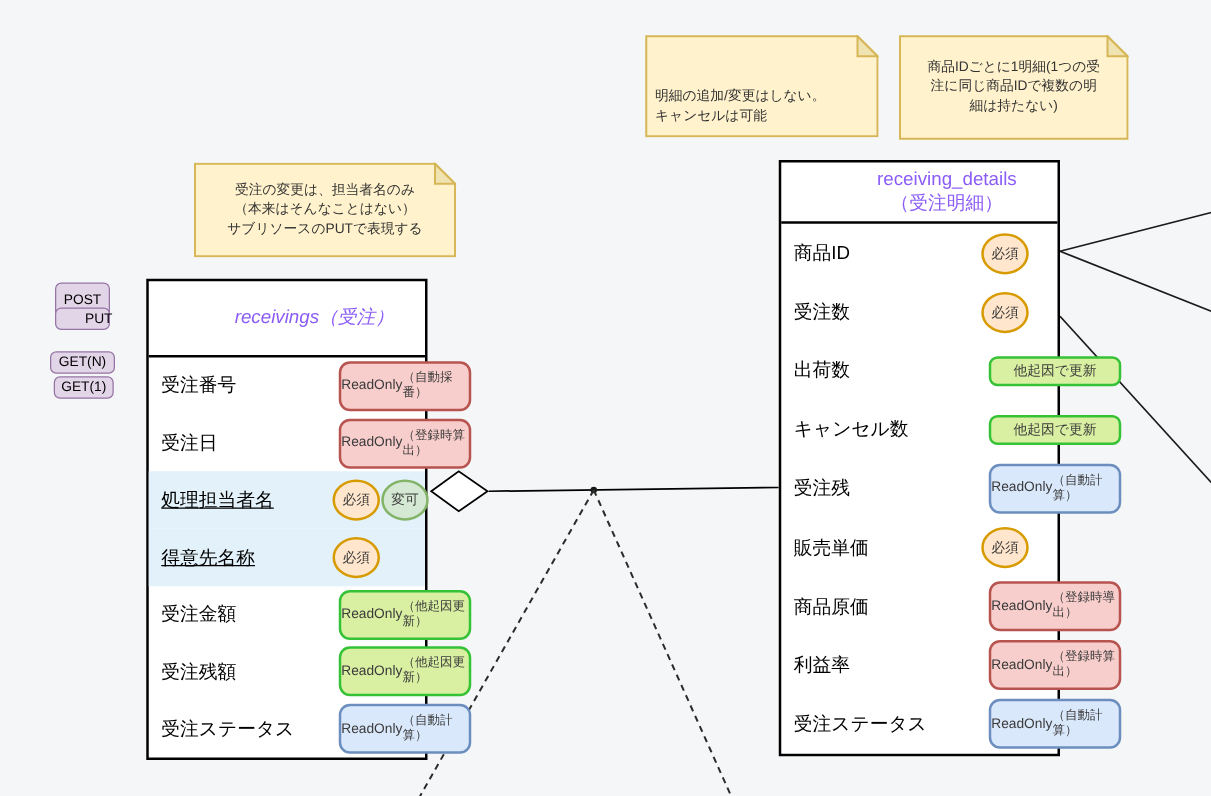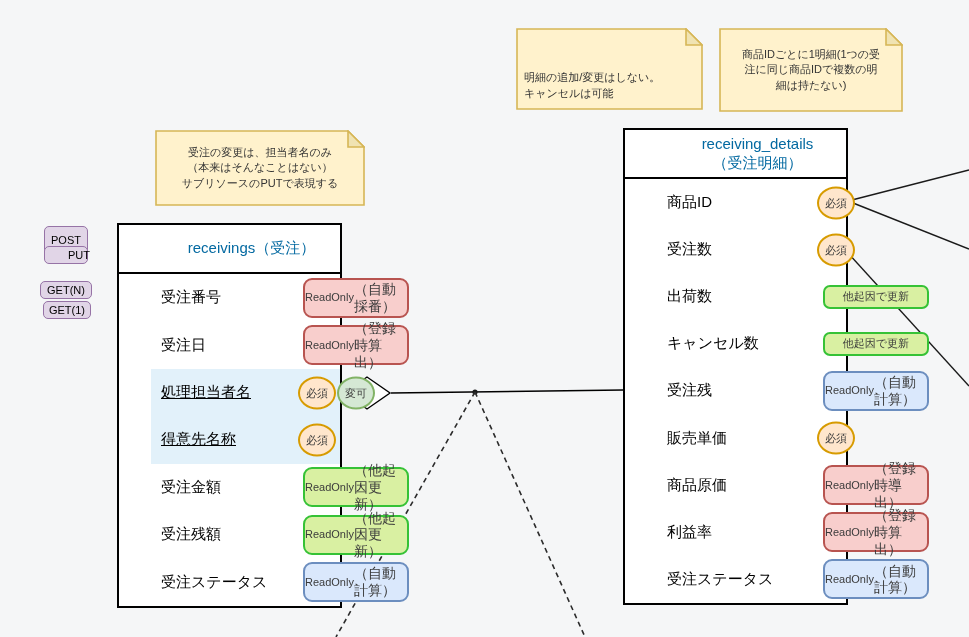--- a/index.html
+++ b/index.html
@@ -5,32 +5,32 @@
   * { margin:0; padding:0; box-sizing:border-box; }
   html,body { background:#f5f6f7; font-family:"Liberation Sans","DejaVu Sans",sans-serif; }
   #canvas { position:relative; width:969px; height:637px; background:#f5f6f7; overflow:hidden; }
 
   
   #edges { position:absolute; left:0; top:0; width:969px; height:637px; z-index:1; }
 
   
   .er-table { position:absolute; background:#ffffff; border:2px solid #000; display:flex; flex-direction:column; z-index:2; }
   .er-header { border-bottom:2px solid #000; display:flex; align-items:center; justify-content:center;
-               text-align:center; font-size:15px; color:#0369a1; line-height:1.25; white-space:pre-line; flex:0 0 auto;padding-left:44px; }
-  .er-rows { flex:1 1 auto; display:flex; flex-direction:column;margin-left:32px; }
+               text-align:center; font-size:15px; color:#8b5cf6; line-height:1.25; white-space:pre-line; flex:0 0 auto;padding-left:44px; }
+  .er-rows { flex:1 1 auto; display:flex; flex-direction:column; }
   .er-row { flex:1 1 0; position:relative; display:flex; align-items:center; }
   .er-row.hl { background:#e2f1fa;text-decoration:underline; }
   .f-label { font-size:15px; color:#000; padding-left:10px; white-space:nowrap; }
 
   
   .badge2 { position:absolute; top:50%; transform:translateY(-50%); width:106px; height:40px;
             border-radius:9px; border:2px solid; display:flex; 
             align-items:center; justify-content:center; line-height:1.2; z-index:3; }
   .badge2 .b1 { font-size:11px; color:#3b3b3b; }
-  .badge2 .b2 { font-size:14px; color:#3b3b3b; }
+  .badge2 .b2 { font-size:10px; color:#3b3b3b; }
   .badge1 { position:absolute; top:50%; transform:translateY(-50%); width:106px; height:24px;
             border-radius:7px; border:2px solid; display:flex; align-items:center; justify-content:center;
             font-size:11px; color:#3b3b3b; z-index:3; }
   .red   { background:#f8cecc; border-color:#b85450; }
   .blue  { background:#dae8fc; border-color:#6c8ebf; }
   .green { background:#d9f0a2; border-color:#36c236; }
   .circ  { position:absolute; top:50%; transform:translateY(-50%); width:38px; height:33px;
            border-radius:50%; border:2px solid; display:flex; align-items:center; justify-content:center;
            font-size:11px; color:#3b3b3b; z-index:3; }
   .circ.req { background:#ffe6cc; border-color:#d79b00; }
@@ -92,21 +92,21 @@
 注に同じ商品IDで複数の明
 細は持たない)</div>
   </div>
 
   <div class="pill" style="left:44px; top:226px; width:44px; height:28px;">POST</div>
   <div class="pill" style="left:44px; top:246px; width:44px; height:18px;padding-left:26px;">PUT</div>
   <div class="pill" style="left:40px; top:281px; width:52px; height:18px;">GET(N)</div>
   <div class="pill" style="left:43px; top:301px; width:48px; height:18px;">GET(1)</div>
 
   <div class="er-table" style="left:117px; top:223px; width:225px; height:385px;">
-    <div class="er-header" style="height:49px;">receivings（受注）</div>
+    <div class="er-header" style="height:61px;font-style:italic;">receivings（受注）</div>
     <div class="er-rows">
       <div class="er-row">
         <span class="f-label">受注番号</span>
         <span class="badge2 red" style="left:152px;">
           <span class="b1">ReadOnly</span>
           <span class="b2">（自動採番）</span>
         </span>
       </div>
       <div class="er-row">
         <span class="f-label">受注日</span>

